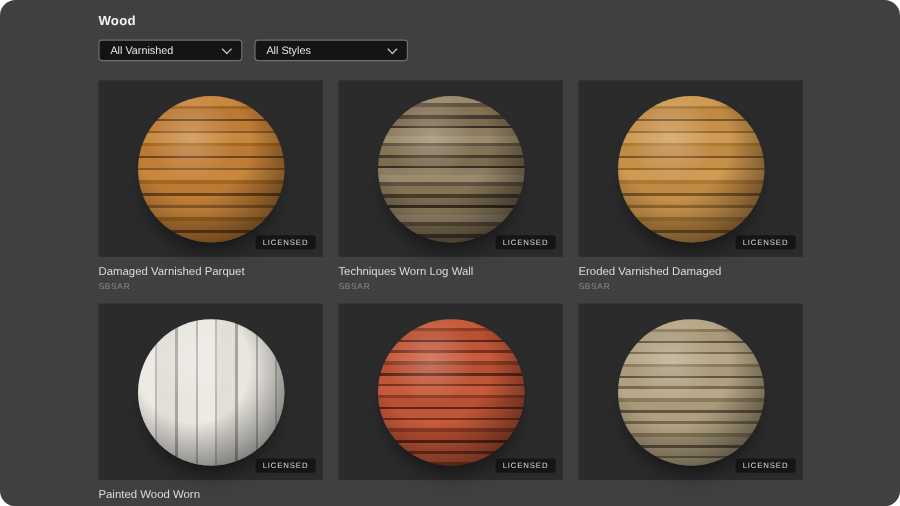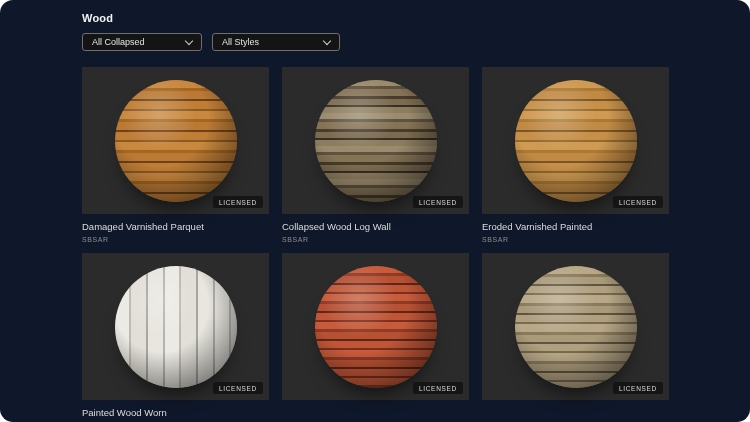--- a/index.html
+++ b/index.html
@@ -1,19 +1,19 @@
 <!DOCTYPE html>
 <html><head>
 <meta charset="utf-8">
 <style>
   * { margin:0; padding:0; box-sizing:border-box; }
   html,body { background:#ffffff; font-family:"Liberation Sans", sans-serif; }
   .canvas {
     position:relative; width:750px; height:422px; margin:0 auto;
-    background:#0f172a; border-radius:13px; overflow:hidden;
+    background:#404040; border-radius:13px; overflow:hidden;
   }
   .content { padding:12px 82px 0 82px; }
 
   .page-title { color:#f2f2f2; font-size:11px; font-weight:bold; letter-spacing:.2px; }
 
   .filters { display:flex; gap:10px; margin-top:9px; }
   .dropdown {
     display:flex; align-items:center; justify-content:space-between;
     height:18px; padding:0 9px; background:#141414;
     border:1px solid #6e6e6e; border-radius:3px; color:#e6e6e6;
@@ -77,21 +77,21 @@
 </head>
 <body>
 
 <div class="canvas">
   <div class="content">
 
     <div class="page-title">Wood</div>
 
     <div class="filters">
       <div class="dropdown w1">
-        <span>All Collapsed</span>
+        <span>All Varnished</span>
         <span class="chev"></span>
       </div>
       <div class="dropdown w2">
         <span>All Styles</span>
         <span class="chev"></span>
       </div>
     </div>
 
     <div class="grid">
 
@@ -102,30 +102,30 @@
         </div>
         <div class="card-title">Damaged Varnished Parquet</div>
         <div class="card-format">SBSAR</div>
       </div>
 
       <div class="card">
         <div class="preview">
           <div class="sphere s2"></div>
           <span class="badge">LICENSED</span>
         </div>
-        <div class="card-title">Collapsed Wood Log Wall</div>
+        <div class="card-title">Techniques Worn Log Wall</div>
         <div class="card-format">SBSAR</div>
       </div>
 
       <div class="card">
         <div class="preview">
           <div class="sphere s3"></div>
           <span class="badge">LICENSED</span>
         </div>
-        <div class="card-title">Eroded Varnished Painted</div>
+        <div class="card-title">Eroded Varnished Damaged</div>
         <div class="card-format">SBSAR</div>
       </div>
 
       <div class="card">
         <div class="preview">
           <div class="sphere s4"></div>
           <span class="badge">LICENSED</span>
         </div>
         <div class="card-title">Painted Wood Worn</div>
 

